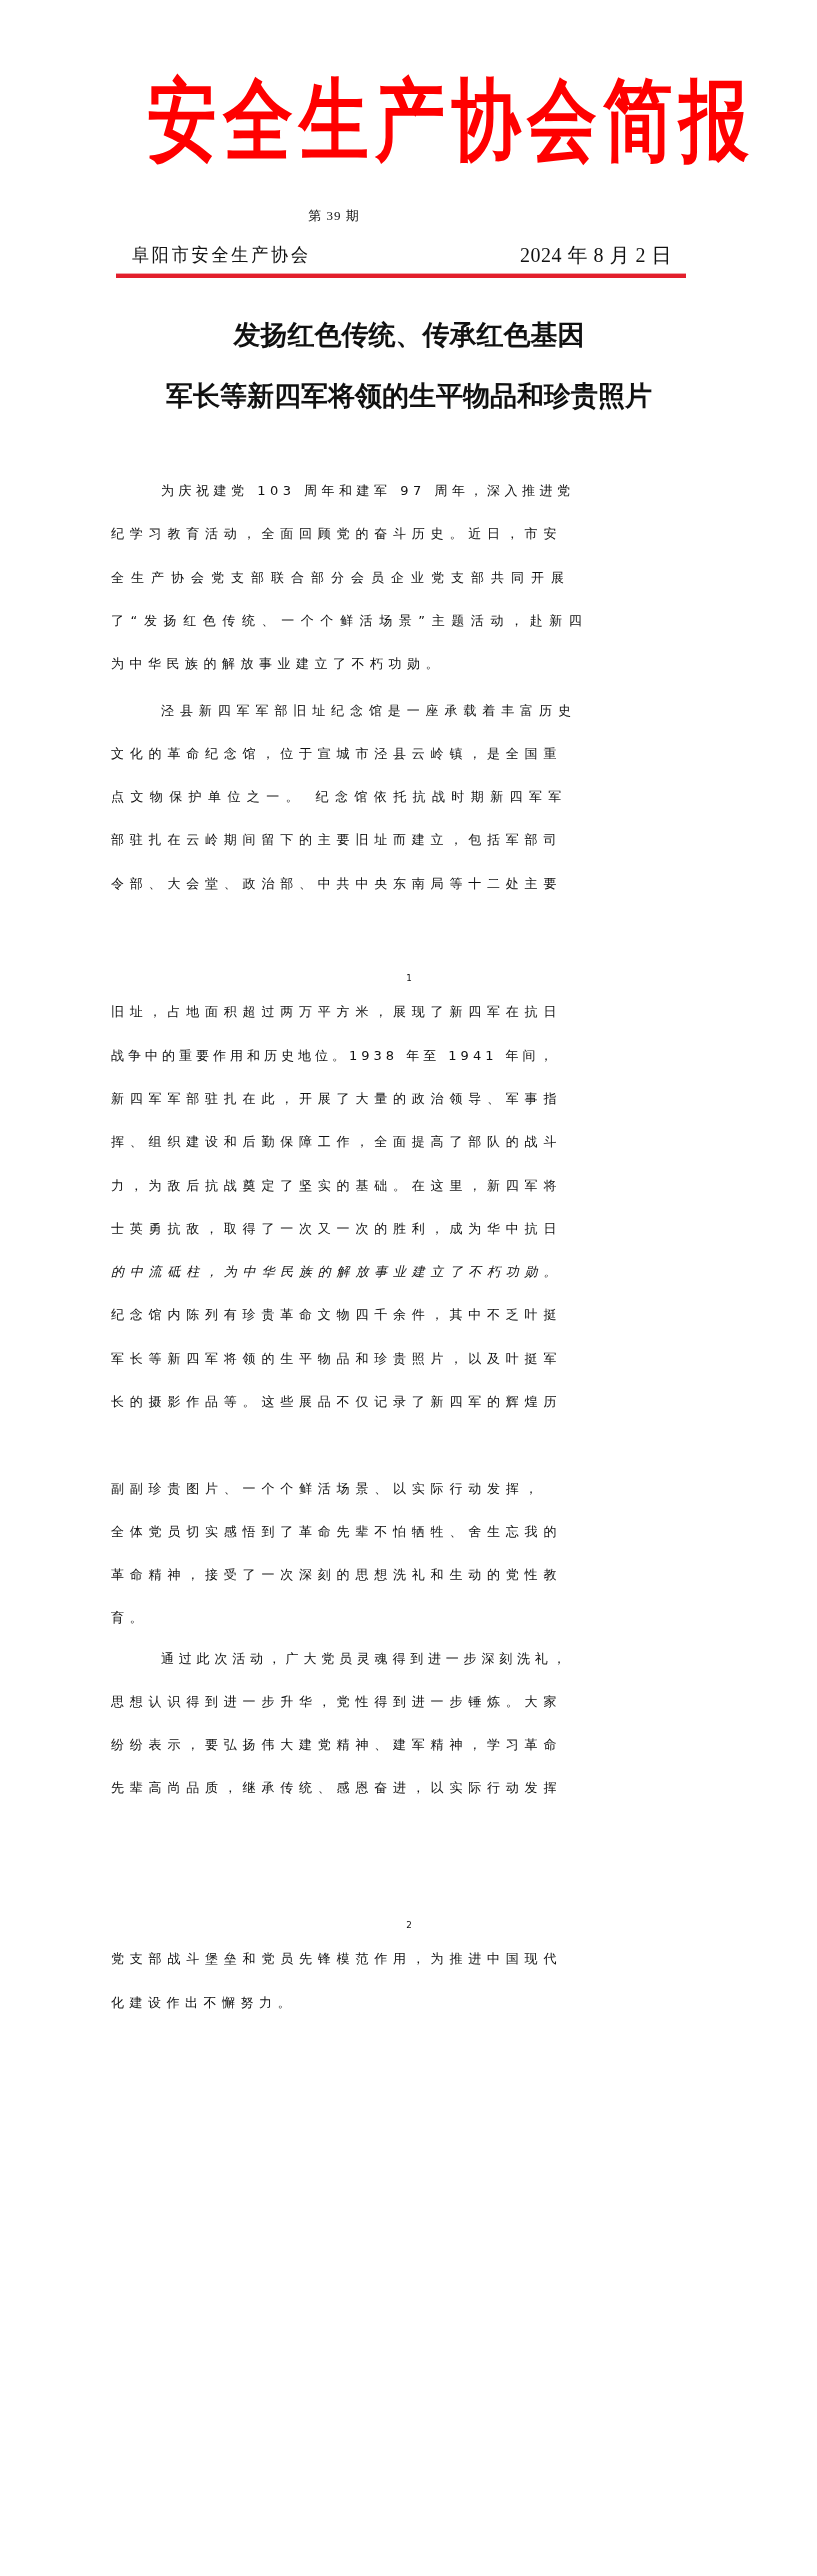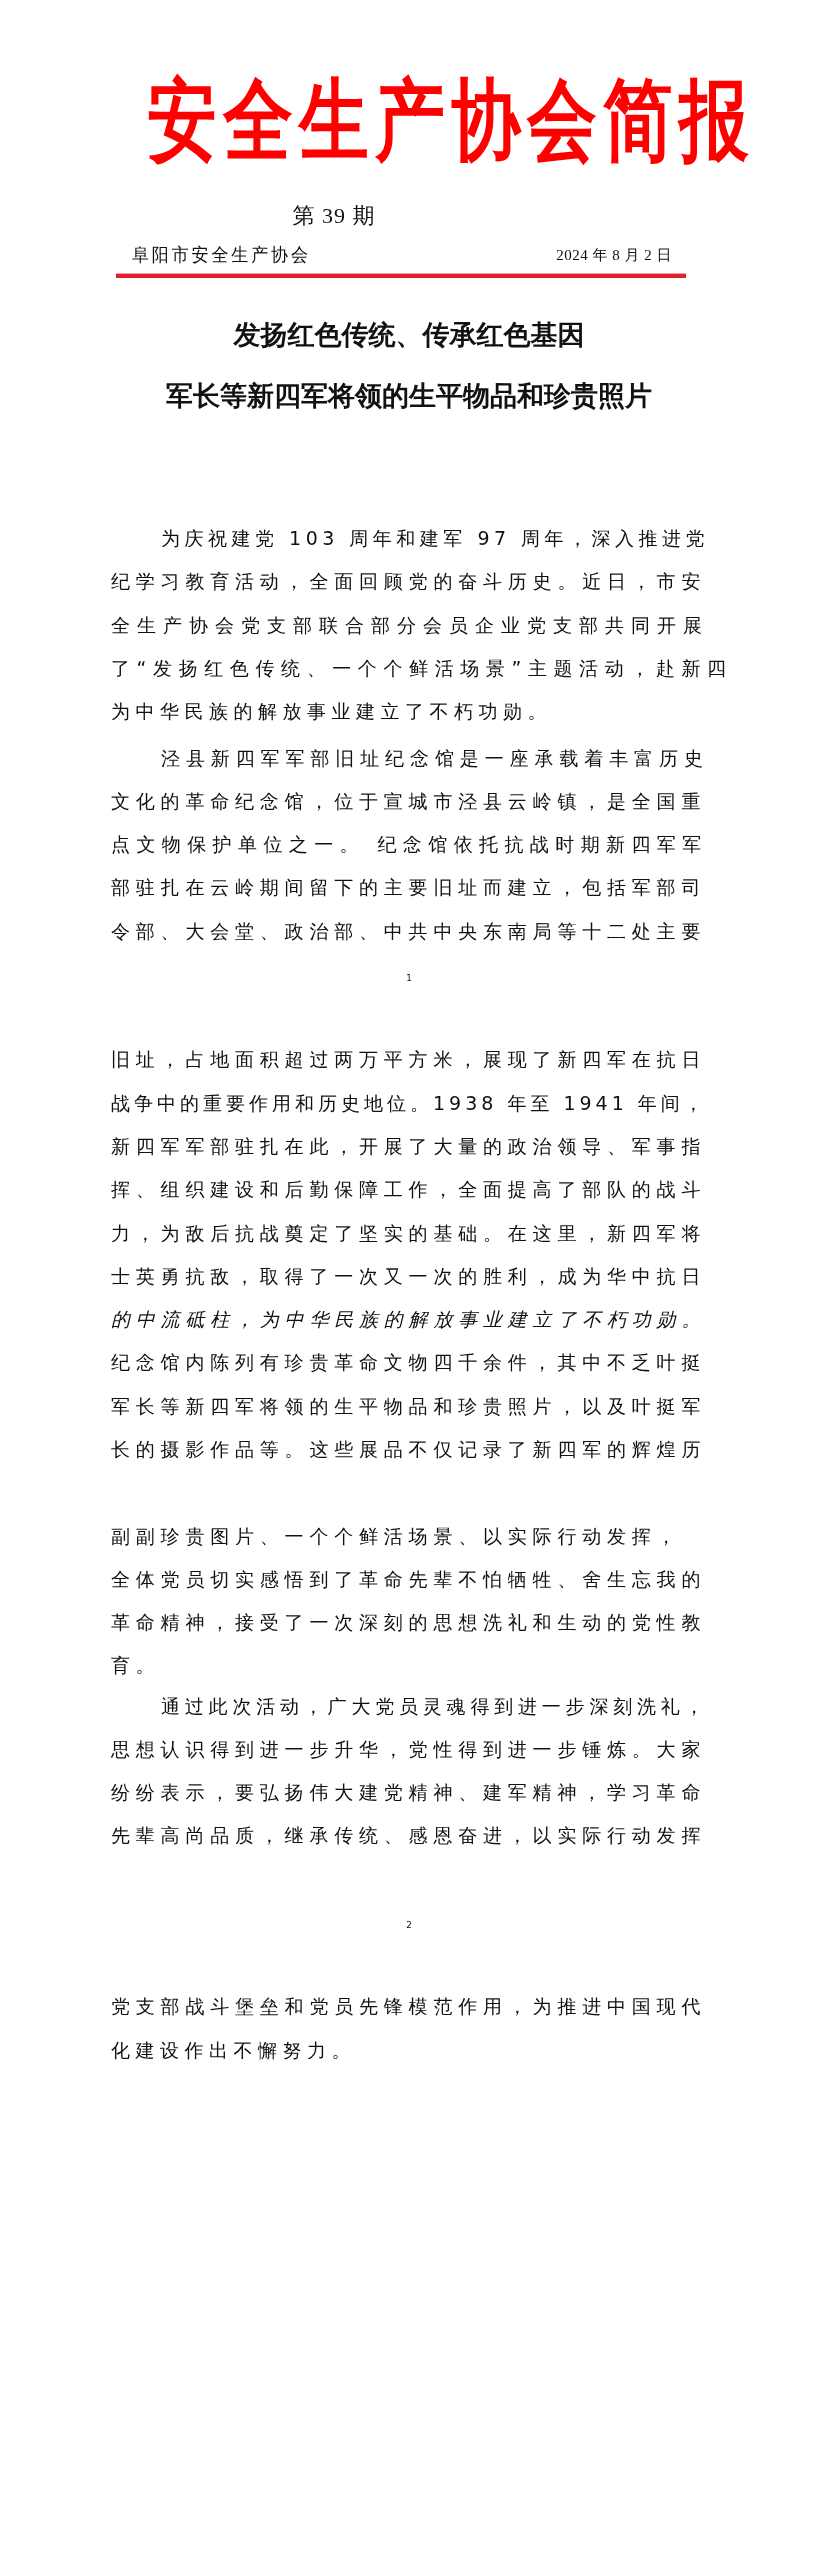--- a/index.html
+++ b/index.html
@@ -12,51 +12,51 @@
   }
   .masthead span {
     display: inline-block; width: 76px; text-align: center;
     font-family: "DejaVu Sans", sans-serif; font-weight: bold;
     font-size: 89px; line-height: 103px; color: #ff0000;
     transform: scaleX(0.78); transform-origin: center;
   }
 
   .issue {
     position: absolute; left: 0; width: 668px; top: 204px; text-align: center;
-    font-family: "Liberation Serif", "DejaVu Serif", serif; font-size: 22px; line-height: 24px;
+    font-family: "Liberation Serif", "DejaVu Serif", serif; font-size: 13px; line-height: 24px;
     color: #111; letter-spacing: 1px;
   }
   .issuer {
     position: absolute; left: 132px; top: 243px;
     font-family: "DejaVu Serif", serif; font-size: 18.5px; line-height: 24px; color: #111;
     letter-spacing: 3.1px; transform: scaleX(0.92); transform-origin: left center;
   }
   .date {
     position: absolute; right: 146px; top: 243px;
-    font-family: "Liberation Serif", "DejaVu Serif", serif; font-size: 15px; line-height: 24px; color: #111;
+    font-family: "Liberation Serif", "DejaVu Serif", serif; font-size: 20px; line-height: 24px; color: #111;
     letter-spacing: 0.5px; white-space: pre;
   }
   .rule {
     position: absolute; left: 116px; top: 273px; width: 570px; height: 4.1px; background: #e31f2c;
     border-top: 0.5px solid #f2a2a8;
   }
 
   .headline {
     position: absolute; left: 0; width: 818px; text-align: center;
     font-family: "DejaVu Sans", sans-serif; font-weight: bold; font-size: 27px; line-height: 33px;
     color: #111; transform-origin: center;
   }
   .headline.h1 { top: 318px; letter-spacing: 0px; }
   .headline.h2 { top: 379px; letter-spacing: 0px; }
 
   .line {
     position: absolute; left: 111px; width: 598px; height: 25px;
-    font-family: "DejaVu Sans", sans-serif; font-size: 19px; line-height: 25px; color: #111;
+    font-family: "DejaVu Sans", sans-serif; font-size: 13px; line-height: 25px; color: #111;
     text-align: justify; text-align-last: justify; white-space: nowrap; overflow: visible;
-    display: flex; justify-content: space-between; margin-top: 48px;
+    display: flex; justify-content: space-between;
   }
   .line.indent { left: 161px; width: 548px; }
   .line.last { justify-content: flex-start; }
   .line .txt { white-space: pre; letter-spacing: 5.5px; }
 
   .pagenum {
     position: absolute; left: 0; width: 818px; text-align: center;
     font-family: "DejaVu Sans", sans-serif; font-size: 8.8px; line-height: 11.3px; color: #111;
   }
 </style>

